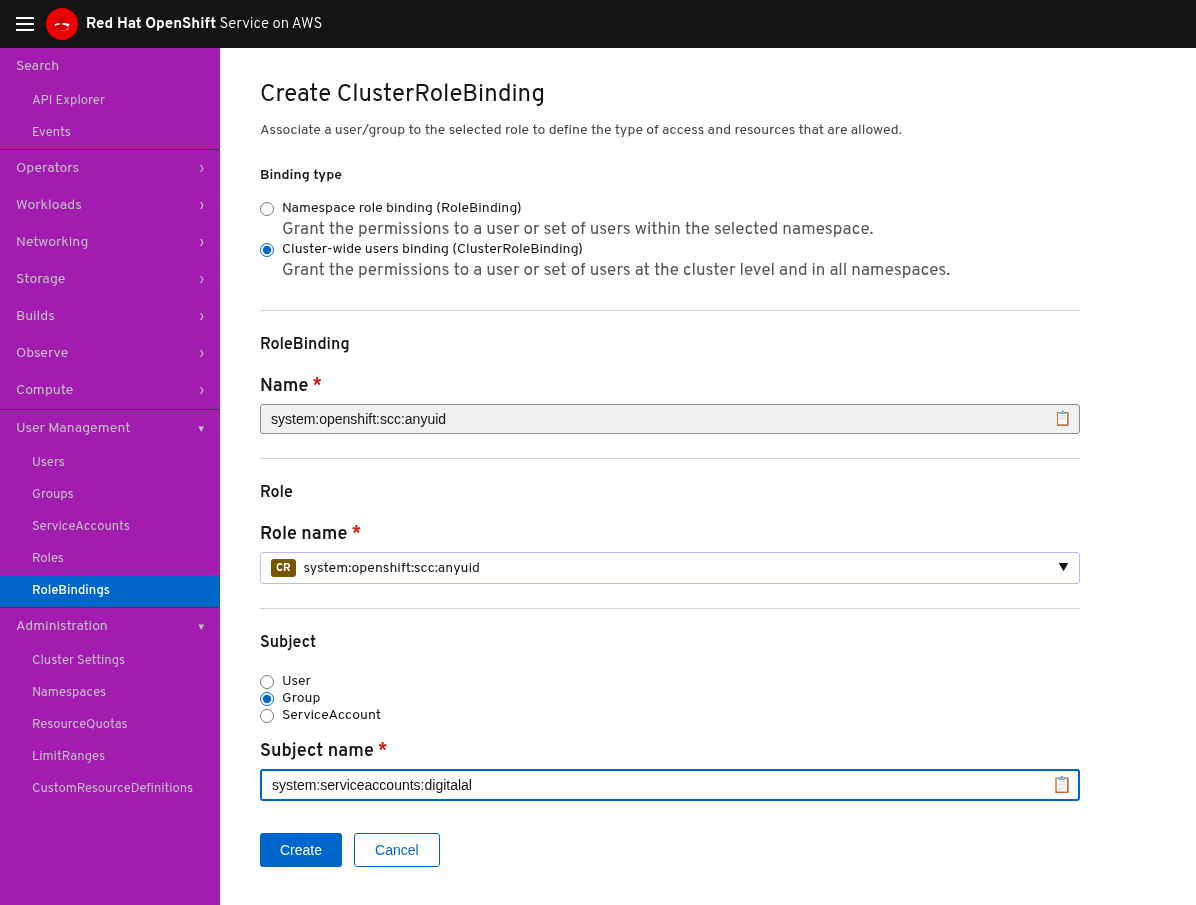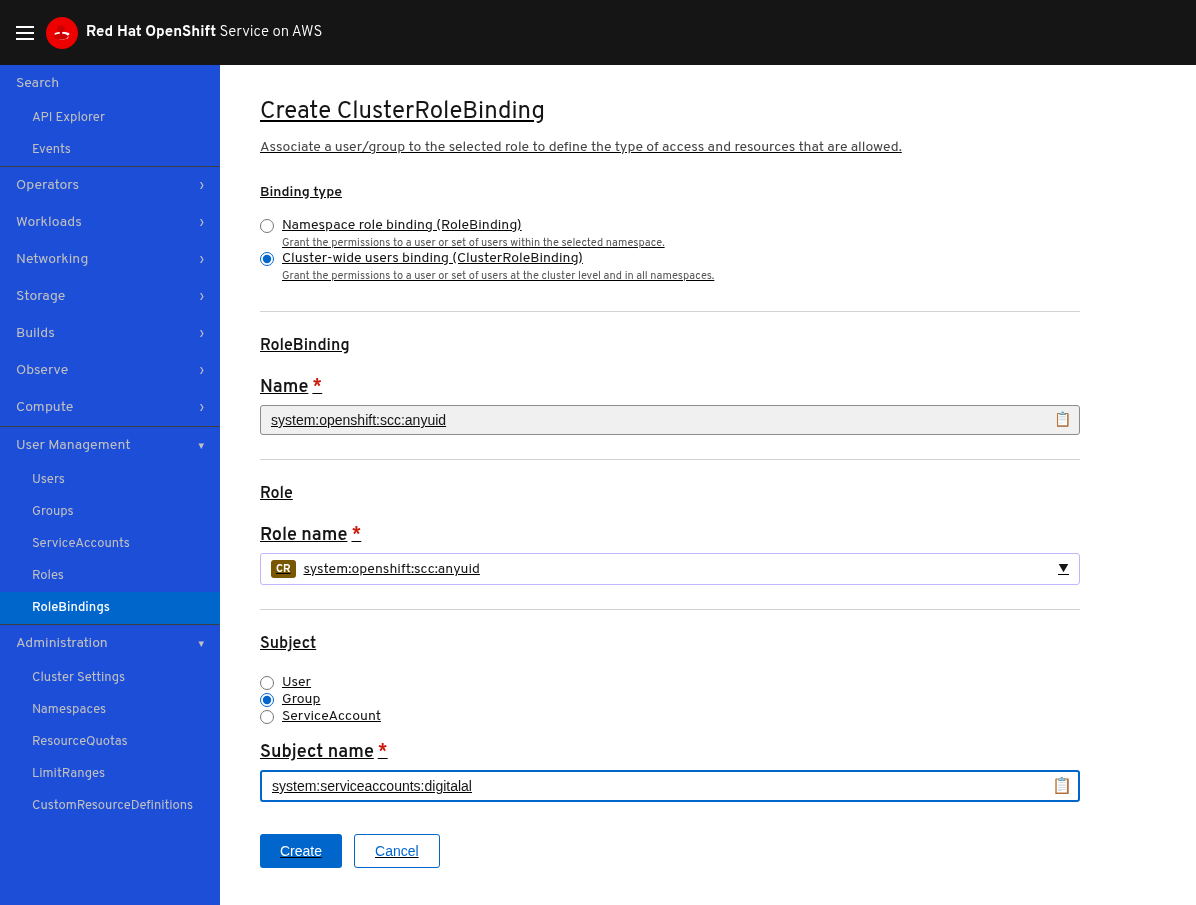--- a/index.html
+++ b/index.html
@@ -2,42 +2,42 @@
 <html><head>
   <meta charset="utf-8">
   <style>
     * { box-sizing: border-box; margin: 0; padding: 0; }
     body { font-family: 'RedHatText', 'Overpass', Arial, sans-serif; font-size: 14px; background: #f0f0f0; display: flex; flex-direction: column; height: 100vh; overflow: hidden; }
 
     
     .top-nav {
       background: #151515;
       color: white;
-      height: 65px;
+      height: 48px;
       display: flex;
       align-items: center;
       padding: 0 16px;
       gap: 12px;
       flex-shrink: 0;
       z-index: 100;
     }
     .hamburger-icon { cursor: pointer; display: flex; flex-direction: column; gap: 4px; }
     .hamburger-icon span { display: block; width: 18px; height: 2px; background: white; }
     .brand { display: flex; align-items: center; gap: 8px; }
     .redhat-logo { width: 32px; height: 32px; }
     .brand-text { color: white; font-size: 15px; font-weight: 300; }
     .brand-text strong { font-weight: 700; }
 
     
     .layout { display: flex; flex: 1; overflow: hidden; }
 
     
     .sidebar {
       width: 220px;
-      background: #1d4ed8;
+      background: #a21caf;
       color: #e0e0e0;
       overflow-y: auto;
       flex-shrink: 0;
       display: flex;
       flex-direction: column;
     }
     .sidebar-item {
       padding: 10px 16px;
       color: #c0c0c0;
       font-size: 14px;
@@ -59,21 +59,20 @@
     .chevron { font-size: 11px; }
     .chevron-down::after { content: '▾'; }
     .chevron-right::after { content: '›'; font-size: 14px; }
 
     
     .main-content {
       flex: 1;
       overflow-y: auto;
       background: white;
       position: relative;
-      text-decoration: underline;
     }
 
     .form-container {
       padding: 32px 40px;
       max-width: 900px;
     }
 
     .page-title {
       font-size: 24px;
       font-weight: 400;
@@ -96,21 +95,21 @@
 
     .binding-type-section {
       margin-bottom: 28px;
     }
 
     .radio-group { display: flex; flex-direction: column; }
     .radio-option { display: flex; flex-direction: column; gap: 2px; }
     .radio-row { display: flex; align-items: center; gap: 8px; }
     .radio-row input[type="radio"] { accent-color: #0066cc; width: 14px; height: 14px; }
     .radio-label { font-size: 14px; color: #151515; }
-    .radio-desc { font-size: 11px; color: #555; padding-left: 22px; }
+    .radio-desc { font-size: 17px; color: #555; padding-left: 22px; }
 
     .divider { border: none; border-top: 1px solid #d2d2d2; margin: 24px 0; }
 
     .form-section-title {
       font-size: 16px;
       font-weight: 600;
       color: #151515;
       margin-bottom: 20px;
     }
 

